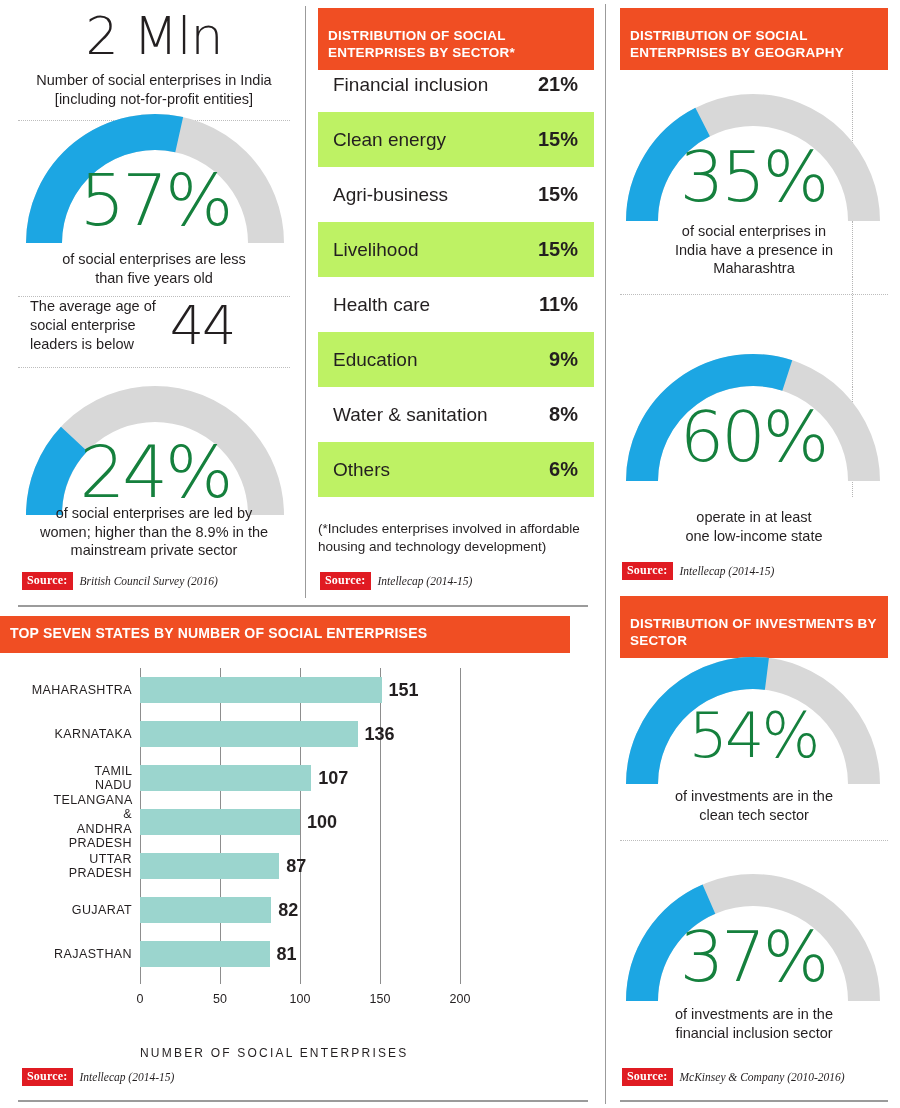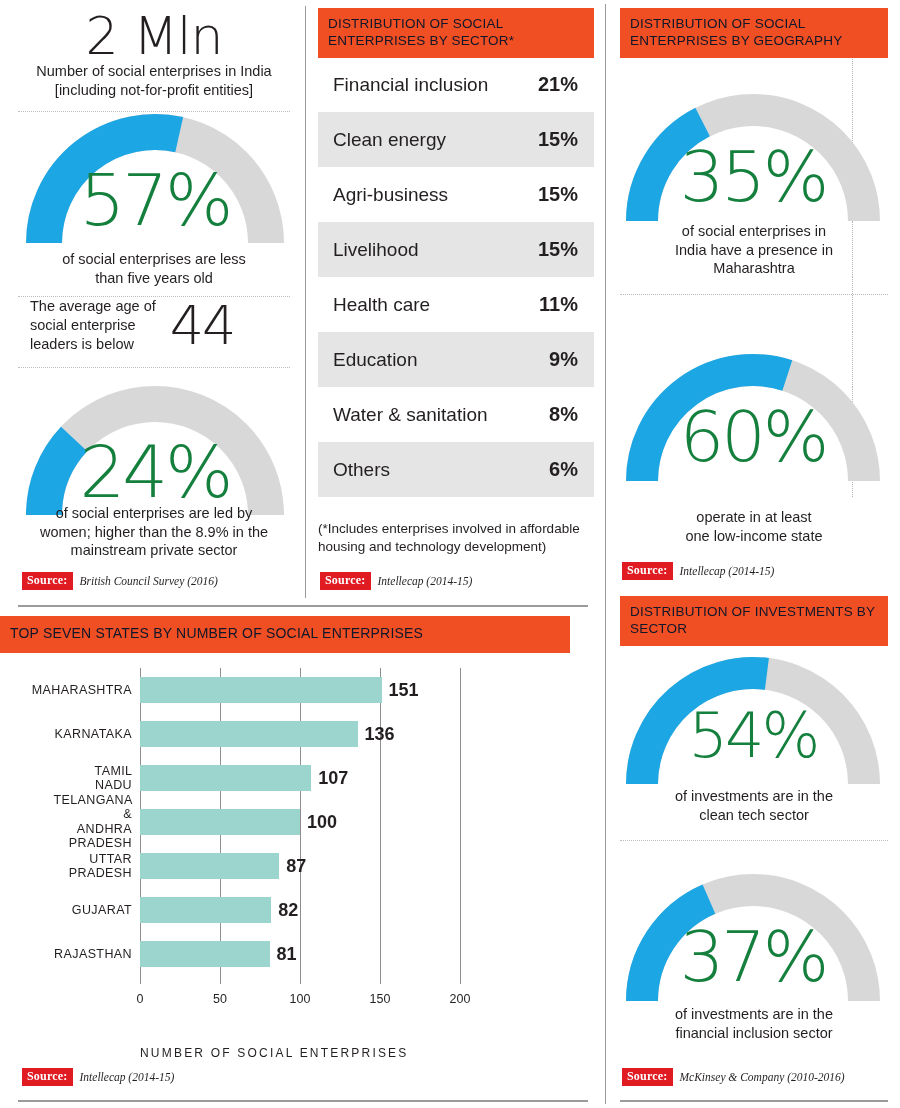--- a/index.html
+++ b/index.html
@@ -18,24 +18,24 @@
   .vrule-mid{left:305px;top:6px;height:592px;}
   .vrule-right{left:605px;top:4px;height:1100px;}
   .hrule-solid{position:absolute;left:18px;width:570px;height:2px;background:#9b9b9b;}
   .hrule-bottom{position:absolute;left:18px;width:570px;height:2px;background:#9b9b9b;bottom:6px;}
   .hrule-bottom-r{position:absolute;left:620px;width:268px;height:2px;background:#9b9b9b;bottom:6px;}
 
   .dotted{border-top:1px dotted #bdbdbd;height:0;}
 
   
   .banner{
-    background:#f04e23;color:#0f172a;
-    font-weight:normal;font-size:13.5px;line-height:1.28;
+    background:#f04e23;color:#ffffff;
+    font-weight:bold;font-size:13.5px;line-height:1.28;
     letter-spacing:.2px;
-    padding:7px 10px 8px 10px;
+    padding:19px 10px 8px 10px;
     text-transform:uppercase;
     position:absolute;
     box-sizing:border-box;
   }
 
   
   .source{position:absolute;display:flex;align-items:center;gap:7px;}
   .source-tag{
     background:#e01b22;color:#fff;
     font-family:"Liberation Serif",serif;
@@ -64,21 +64,21 @@
     position:absolute;width:100%;text-align:center;
     font-family:"DejaVu Sans",sans-serif;font-weight:200;
     letter-spacing:-3px;color:#15803d;
   }
 
   
   .sector-row{
     position:relative;display:flex;align-items:center;
     height:55px;box-sizing:border-box;
   }
-  .sector-row.alt{background:#e5e5e5;}
+  .sector-row.alt{background:#bef264;}
   .sector-name{font-size:19px;padding-left:15px;flex:1;color:#231f20;}
   .sector-val{font-size:20px;font-weight:bold;width:72px;text-align:right;padding-right:16px;color:#231f20;}
   .sector-divider{position:absolute;left:534px;top:0;width:1px;height:100%;border-left:1px dotted #b5b5b5;}
   .footnote{font-size:13.5px;line-height:1.33;color:#231f20;}
 
   
   .chart{position:absolute;}
   .bar-row{position:relative;height:44px;}
   .bar-label{
     position:absolute;right:calc(100% + 8px);top:50%;
@@ -103,21 +103,21 @@
 
 <div class="page">
 
   <div class="vrule vrule-mid"></div>
   <div class="vrule vrule-right"></div>
 
   <div style="position:absolute;left:18px;top:10px;width:272px;">
 
     <div class="bignum" style="font-size:52px;text-align:center;line-height:1.0;letter-spacing:-1px;">2 Mln</div>
 
-    <div class="cap" style="">Number of social enterprises in India</div>
+    <div class="cap" style="margin-top:9px;">Number of social enterprises in India</div>
     <div class="cap">[including not-for-profit entities]</div>
 
     <div class="dotted" style="margin-top:12px;"></div>
   </div>
 
   <div class="gauge" style="left:26px;top:114px;width:258px;height:132px;">
     <svg width="258" height="132" viewBox="0 0 258 132">
       <path d="M 18 129 A 111 111 0 0 1 240 129" fill="none" stroke="#d8d8d8" stroke-width="36"></path>
       <path class="arc-fill" d="M 18 129 A 111 111 0 0 1 153.21 20.67" fill="none" stroke="#1ca6e3" stroke-width="36"></path>
     </svg>

